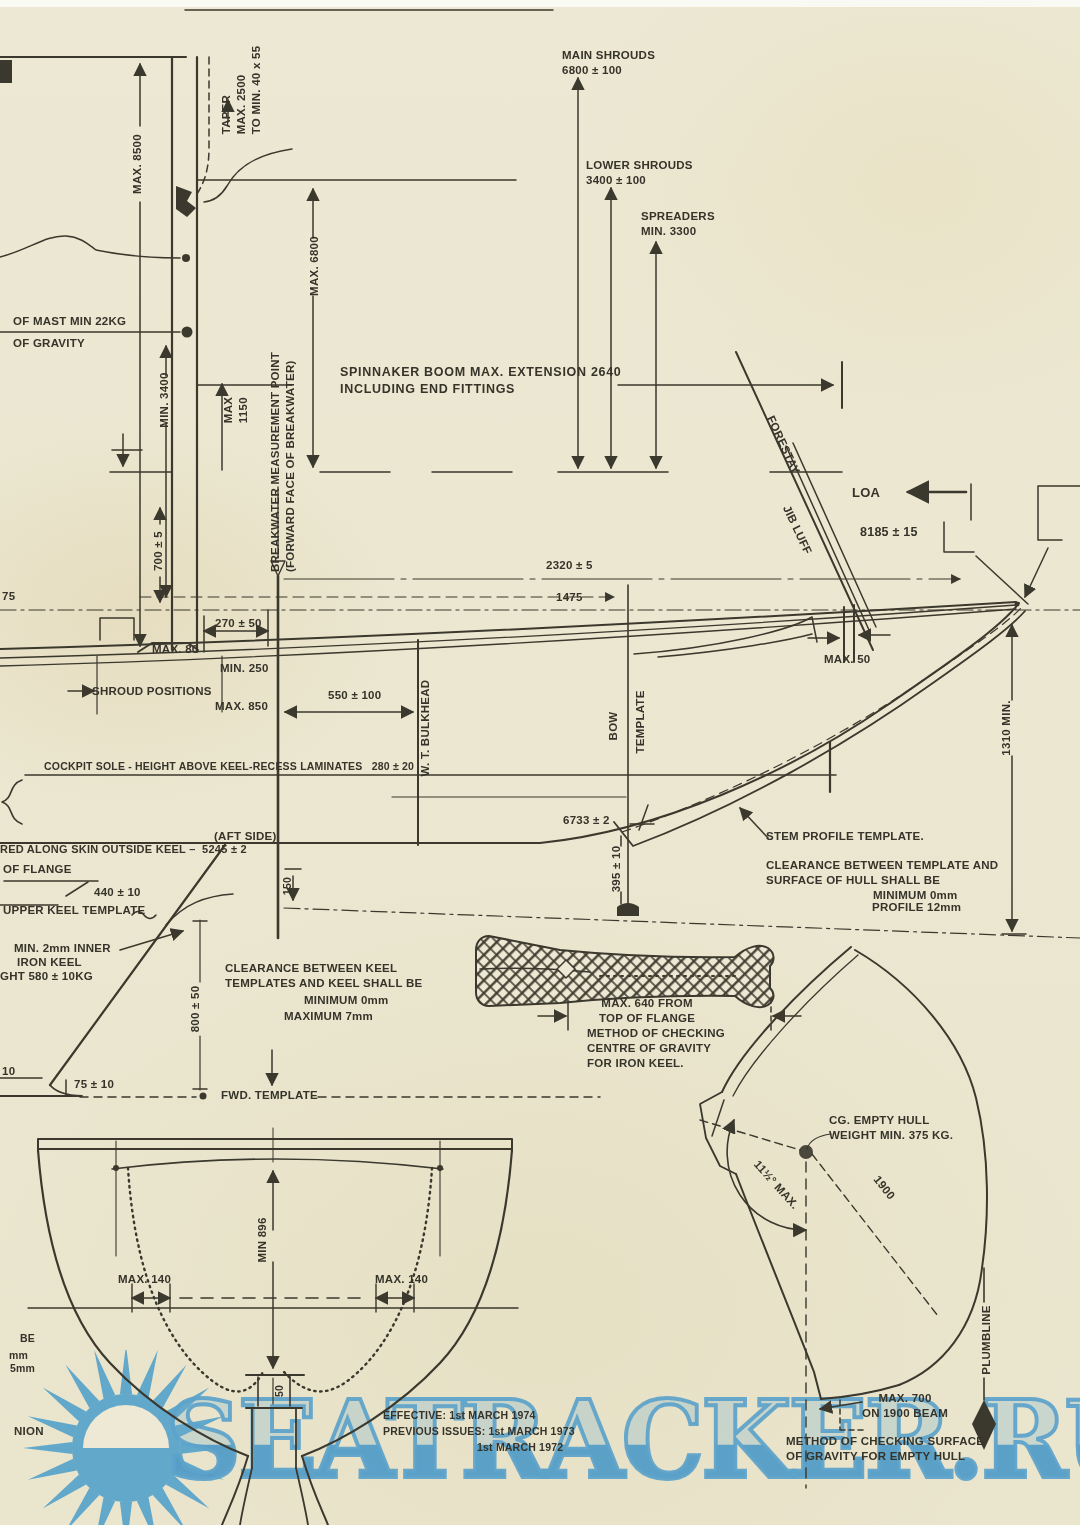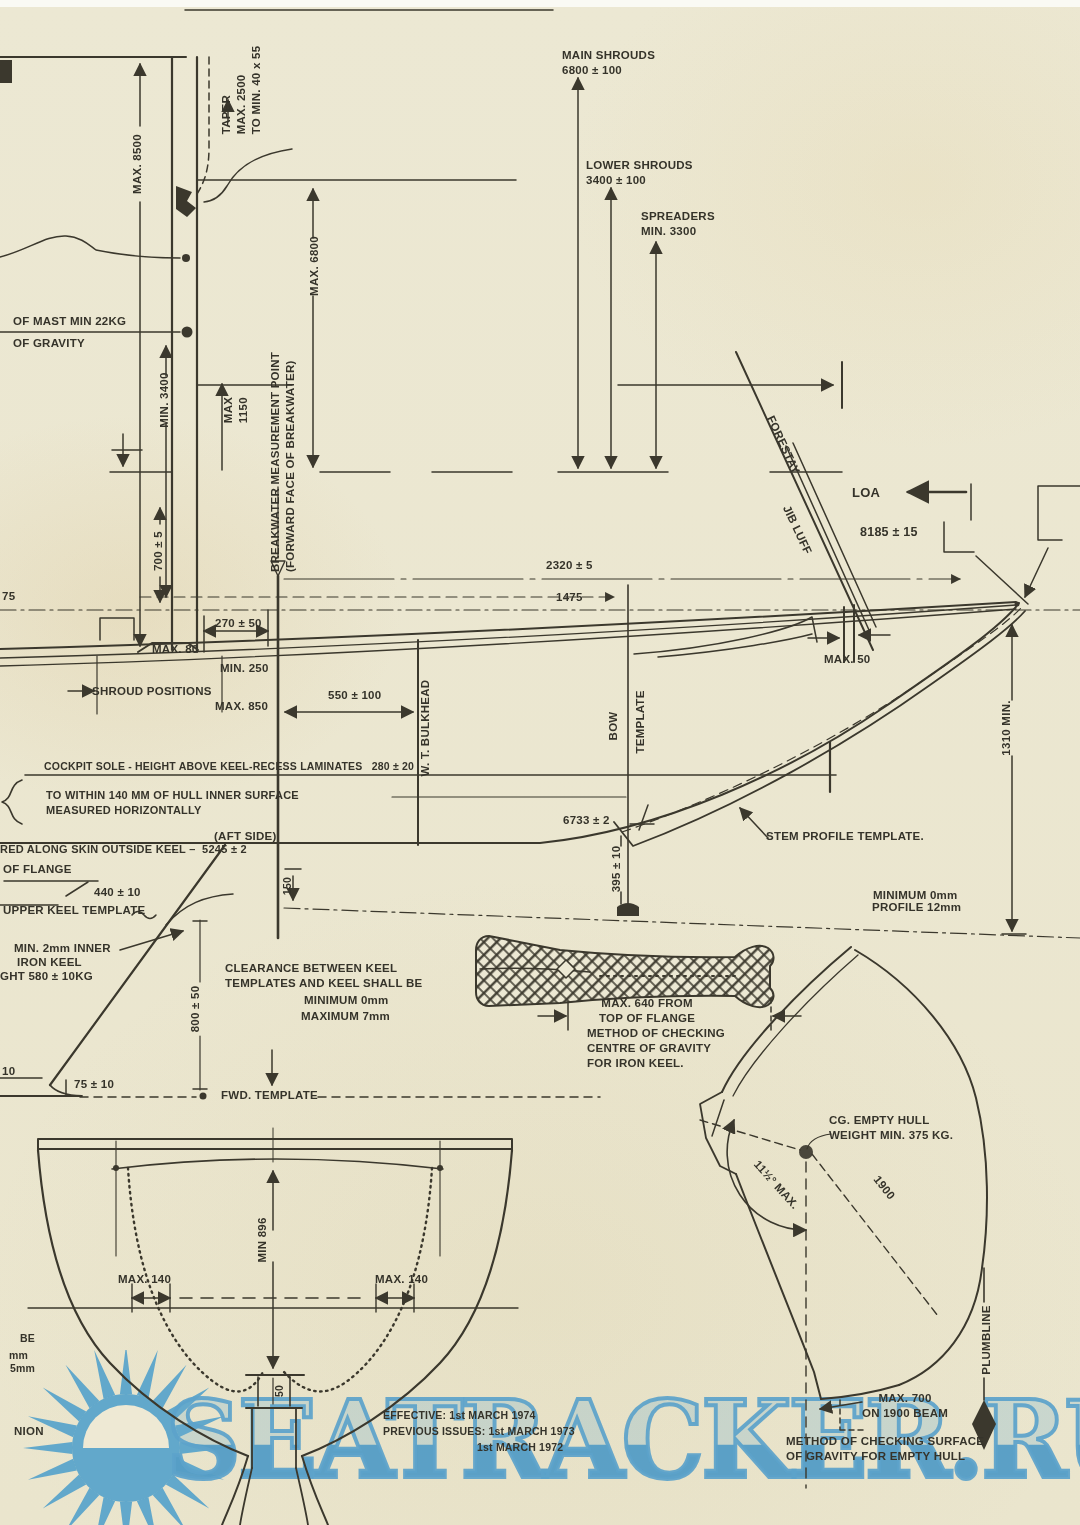--- a/index.html
+++ b/index.html
@@ -245,20 +245,22 @@
   <div class="lbl" style="left:641px;top:209px">SPREADERS
 MIN. 3300</div>
   <div class="lbl" style="left:13px;top:314px">OF MAST MIN 22KG</div>
   <div class="lbl" style="left:13px;top:336px">OF GRAVITY</div>
   <div class="lbl v" style="left:165px;top:400px">MIN. 3400</div>
   <div class="lbl v" style="left:236px;top:410px">MAX
 1150</div>
   <div class="lbl v" style="left:315px;top:266px">MAX. 6800</div>
   <div class="lbl v" style="left:283px;top:462px">BREAKWATER MEASUREMENT POINT
 (FORWARD FACE OF BREAKWATER)</div>
+  <div class="lbl" style="left:340px;top:364px;font-size:12.5px;letter-spacing:.7px">SPINNAKER BOOM MAX. EXTENSION 2640
+INCLUDING END FITTINGS</div>
   <div class="lbl v" style="left:159px;top:551px">700 ± 5</div>
   <div class="lbl" style="left:783px;top:445px;transform:translate(-50%,-50%) rotate(65deg)">FORESTAY</div>
   <div class="lbl" style="left:797px;top:530px;transform:translate(-50%,-50%) rotate(65deg)">JIB LUFF</div>
   <div class="lbl" style="left:852px;top:484px;font-size:13px">LOA</div>
   <div class="lbl" style="left:860px;top:524px;font-size:12.5px">8185 ± 15</div>
 
   <div class="lbl" style="left:2px;top:589px">75</div>
   <div class="lbl" style="left:546px;top:558px">2320 ± 5</div>
   <div class="lbl" style="left:556px;top:590px">1475</div>
   <div class="lbl" style="left:215px;top:616px">270 ± 50</div>
@@ -266,42 +268,42 @@
   <div class="lbl" style="left:220px;top:661px">MIN. 250</div>
   <div class="lbl" style="left:92px;top:684px">SHROUD POSITIONS</div>
   <div class="lbl" style="left:215px;top:699px">MAX. 850</div>
   <div class="lbl" style="left:328px;top:688px">550 ± 100</div>
   <div class="lbl" style="left:824px;top:652px">MAX. 50</div>
   <div class="lbl v" style="left:426px;top:728px">W. T. BULKHEAD</div>
   <div class="lbl v" style="left:614px;top:726px">BOW</div>
   <div class="lbl v" style="left:641px;top:722px">TEMPLATE</div>
   <div class="lbl v" style="left:1007px;top:728px">1310 MIN.</div>
   <div class="lbl sm" style="left:44px;top:760px">COCKPIT SOLE - HEIGHT ABOVE KEEL-RECESS LAMINATES   280 ± 20</div>
-  <div class="lbl" style="left:46px;top:788px;font-size:11px">TO WITHIN 140 MM OF HULL INNER SURFACE
-MEASURED HORIZONTALLY</div>
   <div class="lbl" style="left:214px;top:829px">(AFT SIDE)</div>
   <div class="lbl" style="left:0px;top:842px;font-size:11px">RED ALONG SKIN OUTSIDE KEEL –  5245 ± 2</div>
   <div class="lbl v" style="left:288px;top:886px;font-size:10.5px">150</div>
   <div class="lbl" style="left:563px;top:813px">6733 ± 2</div>
   <div class="lbl v" style="left:617px;top:869px">395 ± 10</div>
   <div class="lbl" style="left:766px;top:829px">STEM PROFILE TEMPLATE.</div>
+  <div class="lbl" style="left:766px;top:858px">CLEARANCE BETWEEN TEMPLATE AND
+SURFACE OF HULL SHALL BE</div>
   <div class="lbl" style="left:873px;top:888px">MINIMUM 0mm</div>
   <div class="lbl" style="left:872px;top:900px">PROFILE 12mm</div>
 
   <div class="lbl" style="left:3px;top:862px">OF FLANGE</div>
   <div class="lbl" style="left:94px;top:885px">440 ± 10</div>
   <div class="lbl" style="left:3px;top:903px">UPPER KEEL TEMPLATE</div>
   <div class="lbl" style="left:14px;top:941px">MIN. 2mm INNER</div>
   <div class="lbl" style="left:17px;top:955px">IRON KEEL</div>
   <div class="lbl" style="left:0px;top:969px">GHT 580 ± 10KG</div>
   <div class="lbl v" style="left:196px;top:1009px">800 ± 50</div>
   <div class="lbl" style="left:225px;top:961px">CLEARANCE BETWEEN KEEL
 TEMPLATES AND KEEL SHALL BE</div>
   <div class="lbl" style="left:304px;top:993px">MINIMUM 0mm</div>
-  <div class="lbl" style="left:301px;top:1009px">MAXIMUM 7mm</div>
+  <div class="lbl" style="left:284px;top:1009px">MAXIMUM 7mm</div>
   <div class="lbl" style="left:74px;top:1077px">75 ± 10</div>
   <div class="lbl" style="left:2px;top:1064px">10</div>
   <div class="lbl" style="left:221px;top:1088px">FWD. TEMPLATE</div>
   <div class="lbl ctr" style="left:599px;top:996px">MAX. 640 FROM
 TOP OF FLANGE</div>
   <div class="lbl" style="left:587px;top:1026px">METHOD OF CHECKING
 CENTRE OF GRAVITY
 FOR IRON KEEL.</div>
 
   <div class="lbl" style="left:829px;top:1113px">CG. EMPTY HULL

